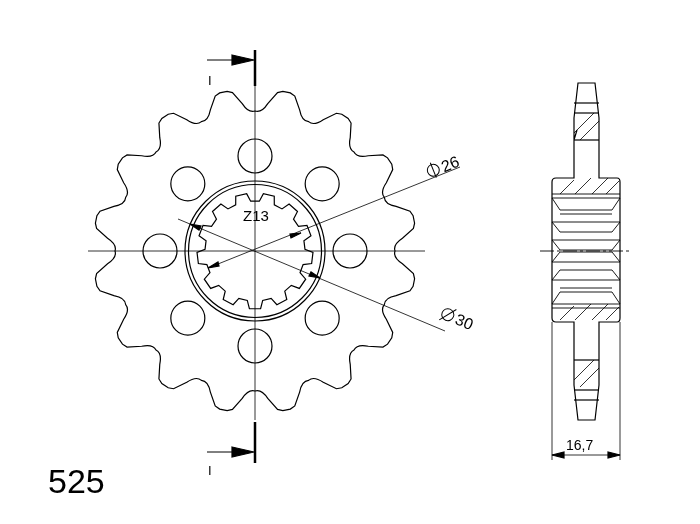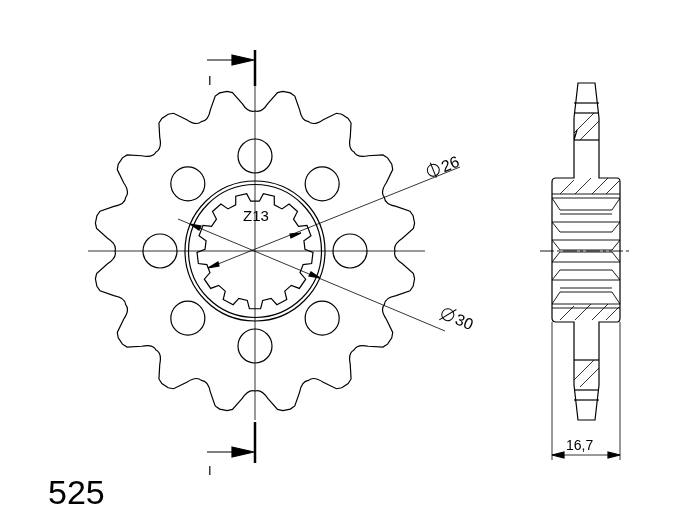--- a/index.html
+++ b/index.html
@@ -1,18 +1,18 @@
 <!DOCTYPE html>
 <html><head>
 <meta charset="utf-8">
 <style>
   html, body { margin:0; padding:0; background:#ffffff; }
   body { width:700px; height:524px; position:relative; overflow:hidden; font-family:"Liberation Sans", sans-serif; }
   svg { position:absolute; left:0; top:0; }
-  .lbl { position:absolute; color:#000; font-family:"Liberation Sans", sans-serif;margin-top:11px; }
+  .lbl { position:absolute; color:#000; font-family:"Liberation Sans", sans-serif; }
   .chain { left:48px; top:462px; font-size:34px; }
 </style>
 </head>
 <body>
 
 <svg width="700" height="524" viewBox="0 0 700 524">
   <g fill="none" stroke="#000" stroke-width="1.2" id="front">
 
     <path id="outline" d="M395,251 Q392.84680274475187,257.5006901979307 402.4480157209553,263.77038213809266 L413.4037852346492,273.5441971100132 L414.58771083707336,278.85251424526433 L413.09851543407706,286.3392051062399 L409.973305780581,290.7903819463768 L396.1112175032122,295.6276180717854 Q384.8415461156831,297.74583299385023 384.34313455158014,304.57568053111254 Q379.8661332403107,309.75754223598005 386.3371901647739,319.22420743124843 L392.718724320631,332.4466265200594 L391.7811239313264,337.8039407865975 L387.54025422285383,344.1508508310111 L382.9495453579345,347.0672360521414 L368.29151559697704,346.2314679805993 Q357.06909110704817,343.87572686434874 353.99494936611666,349.99494936611666 Q347.87572686434874,353.06909110704817 350.2314679805993,364.29151559697704 L351.0672360521414,378.9495453579345 L348.1508508310111,383.54025422285383 L341.8039407865974,387.7811239313264 L336.44662652005945,388.71872432063094 L323.22420743124843,382.3371901647739 Q313.75754223598005,375.8661332403107 308.5756805311126,380.34313455158014 Q301.74583299385023,380.8415461156831 299.6276180717854,392.1112175032122 L294.7903819463768,405.973305780581 L290.3392051062399,409.09851543407706 L282.85251424526433,410.58771083707336 L277.5441971100133,409.4037852346492 L267.77038213809266,398.4480157209553 Q261.5006901979307,388.84680274475187 255,391 Q248.49930980206932,388.84680274475187 242.22961786190734,398.4480157209553 L232.45580288998678,409.4037852346492 L227.14748575473567,410.58771083707336 L219.6607948937601,409.09851543407706 L215.20961805362327,405.973305780581 L210.37238192821465,392.1112175032122 Q208.2541670061498,380.8415461156831 201.42431946888743,380.34313455158014 Q196.24245776401997,375.86613324031066 186.77579256875157,382.3371901647739 L173.5533734799406,388.718724320631 L168.19605921340258,387.7811239313264 L161.84914916898887,383.54025422285383 L158.93276394785858,378.94954535793454 L159.7685320194007,364.2915155969771 Q162.12427313565132,353.06909110704817 156.00505063388334,349.99494936611666 Q152.93090889295183,343.87572686434874 141.70848440302296,346.2314679805993 L127.0504546420655,347.0672360521414 L122.45974577714622,344.15085083101116 L118.21887606867355,337.8039407865975 L117.28127567936903,332.44662652005945 L123.66280983522608,319.22420743124843 Q130.13386675968934,309.75754223598005 125.65686544841986,304.5756805311126 Q125.15845388431688,297.7458329938502 113.88878249678783,295.6276180717854 L100.02669421941903,290.7903819463768 L96.90148456592294,286.33920510623994 L95.41228916292664,278.85251424526433 L96.5962147653508,273.5441971100133 L107.55198427904469,263.77038213809266 Q117.15319725524816,257.50069019793074 115,251.00000000000003 Q117.15319725524813,244.49930980206932 107.55198427904469,238.22961786190737 L96.5962147653508,228.45580288998678 L95.41228916292661,223.1474857547357 L96.90148456592291,215.6607948937601 L100.026694219419,211.20961805362327 L113.8887824967878,206.37238192821465 Q125.15845388431688,204.25416700614983 125.65686544841984,197.42431946888746 Q130.1338667596893,192.24245776401997 123.66280983522608,182.7757925687516 L117.281275679369,169.5533734799406 L118.21887606867355,164.19605921340258 L122.4597457771462,157.84914916898887 L127.05045464206549,154.93276394785858 L141.70848440302294,155.7685320194007 Q152.93090889295183,158.12427313565132 156.00505063388334,152.00505063388334 Q162.12427313565126,148.93090889295186 159.76853201940068,137.70848440302296 L158.93276394785855,123.05045464206552 L161.84914916898884,118.45974577714622 L168.19605921340246,114.21887606867358 L173.55337347994063,113.281275679369 L186.7757925687515,119.66280983522611 Q196.24245776401995,126.13386675968933 201.42431946888735,121.6568654484199 Q208.2541670061497,121.15845388431694 210.37238192821454,109.88878249678783 L215.20961805362316,96.02669421941906 L219.66079489376,92.90148456592294 L227.1474857547355,91.41228916292664 L232.45580288998673,92.5962147653508 L242.2296178619072,103.55198427904472 Q248.4993098020692,113.15319725524816 254.99999999999997,111 Q261.5006901979306,113.15319725524813 267.7703821380926,103.55198427904469 L277.5441971100132,92.5962147653508 L282.8525142452643,91.41228916292661 L290.3392051062398,92.90148456592289 L294.7903819463768,96.02669421941903 L299.62761807178526,109.8887824967878 Q301.7458329938502,121.15845388431688 308.5756805311126,121.65686544841986 Q313.75754223598,126.1338667596893 323.2242074312485,119.66280983522608 L336.44662652005945,113.28127567936906 L341.8039407865975,114.21887606867358 L348.1508508310111,118.4597457771462 L351.06723605214154,123.05045464206557 L350.2314679805993,137.70848440302294 Q347.87572686434874,148.93090889295186 353.9949493661167,152.0050506338834 Q357.0690911070481,158.12427313565124 368.29151559697704,155.76853201940068 L382.9495453579345,154.93276394785855 L387.5402542228538,157.84914916898884 L391.7811239313264,164.19605921340246 L392.718724320631,169.5533734799406 L386.3371901647739,182.77579256875148 Q379.86613324031066,192.24245776401992 384.3431345515801,197.42431946888735 Q384.84154611568306,204.25416700614966 396.1112175032122,206.37238192821454 L409.973305780581,211.20961805362316 L413.09851543407706,215.66079489376 L414.58771083707336,223.1474857547355 L413.4037852346492,228.45580288998673 L402.44801572095525,238.22961786190717 Q392.8468027447518,244.4993098020692 395,250.99999999999997 Z"></path>
 

